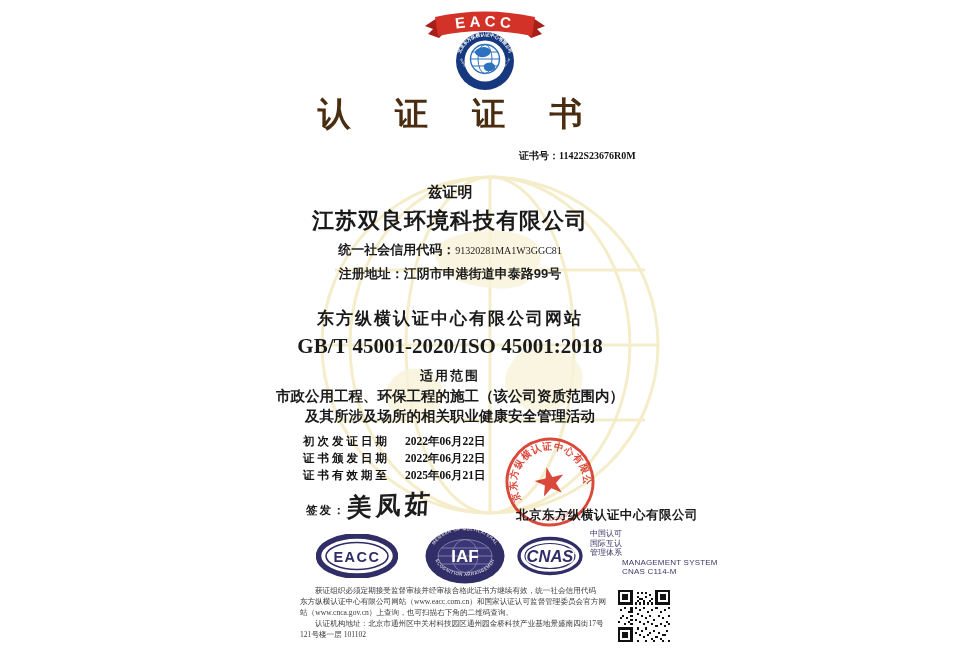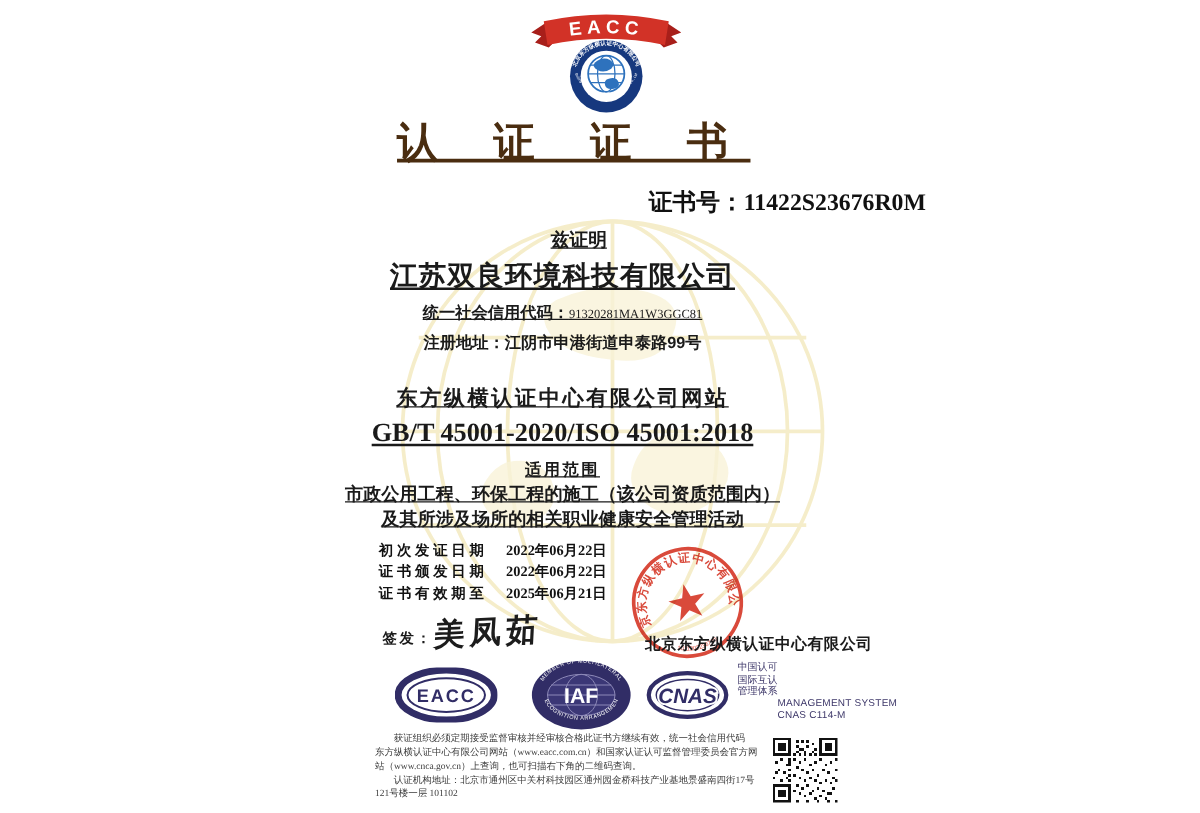--- a/index.html
+++ b/index.html
@@ -3,34 +3,34 @@
 <meta charset="utf-8">
 <style>
   html,body{margin:0;padding:0;}
   body{
     width:960px;height:650px;background:#ffffff;
     font-family:"Liberation Sans", sans-serif;color:#1a1a1a;
     -webkit-font-smoothing:antialiased;
   }
   #cert{position:relative;width:960px;height:650px;background:#fff;overflow:hidden;}
   .abs{position:absolute;}
-  .center{left:0;width:900px;text-align:center;text-decoration:underline;}
+  .center{left:0;width:900px;text-align:center;}
 
   
   #watermark{left:295px;top:150px;opacity:.55;pointer-events:none;}
 
   
   #logo-wrap{left:423px;top:8px;}
   #title{top:92px;font-family:"Liberation Serif",serif;font-weight:bold;
          font-size:33px;color:#4a2d10;letter-spacing:18px;text-indent:18px;}
   #cert-no{top:149px;left:519px;font-family:"Liberation Serif",serif;
-           font-size:19px;font-weight:600;color:#111;}
-
-  
-  #certify{top:183px;font-size:15px;font-weight:bold;padding-left:13px;}
+           font-size:10px;font-weight:600;color:#111;}
+
+  
+  #certify{top:183px;font-size:15px;font-weight:bold;}
   #company{top:206px;font-size:22px;font-weight:bold;letter-spacing:1px;}
   #credit{top:241px;font-size:13px;}
   #credit .lbl{font-weight:bold;}
   #credit .val{font-family:"Liberation Serif",serif;font-size:10px;}
   #addr{top:264px;}
   #addr .inner{display:inline-block;text-align:right;font-size:13px;font-weight:bold;line-height:19px;}
   #std-caption{top:307px;font-size:17px;font-weight:bold;letter-spacing:2px;}
   #std-code{top:334px;font-family:"Liberation Serif",serif;font-size:21px;font-weight:600;}
   #scope-caption{top:367px;font-size:13px;font-weight:bold;letter-spacing:2px;}
   #scope{top:386px;font-size:14.5px;font-weight:bold;line-height:20px;}

